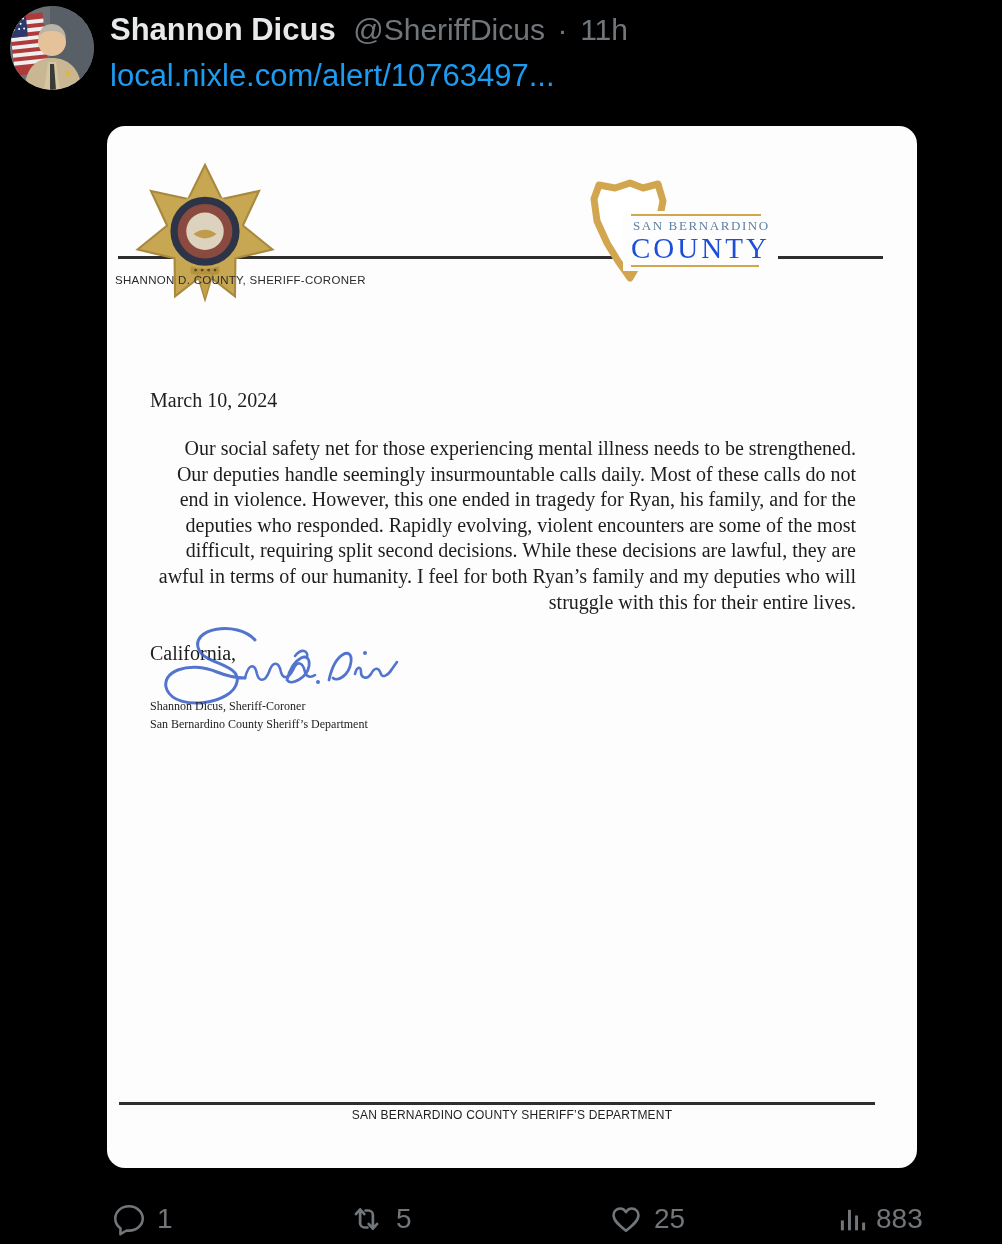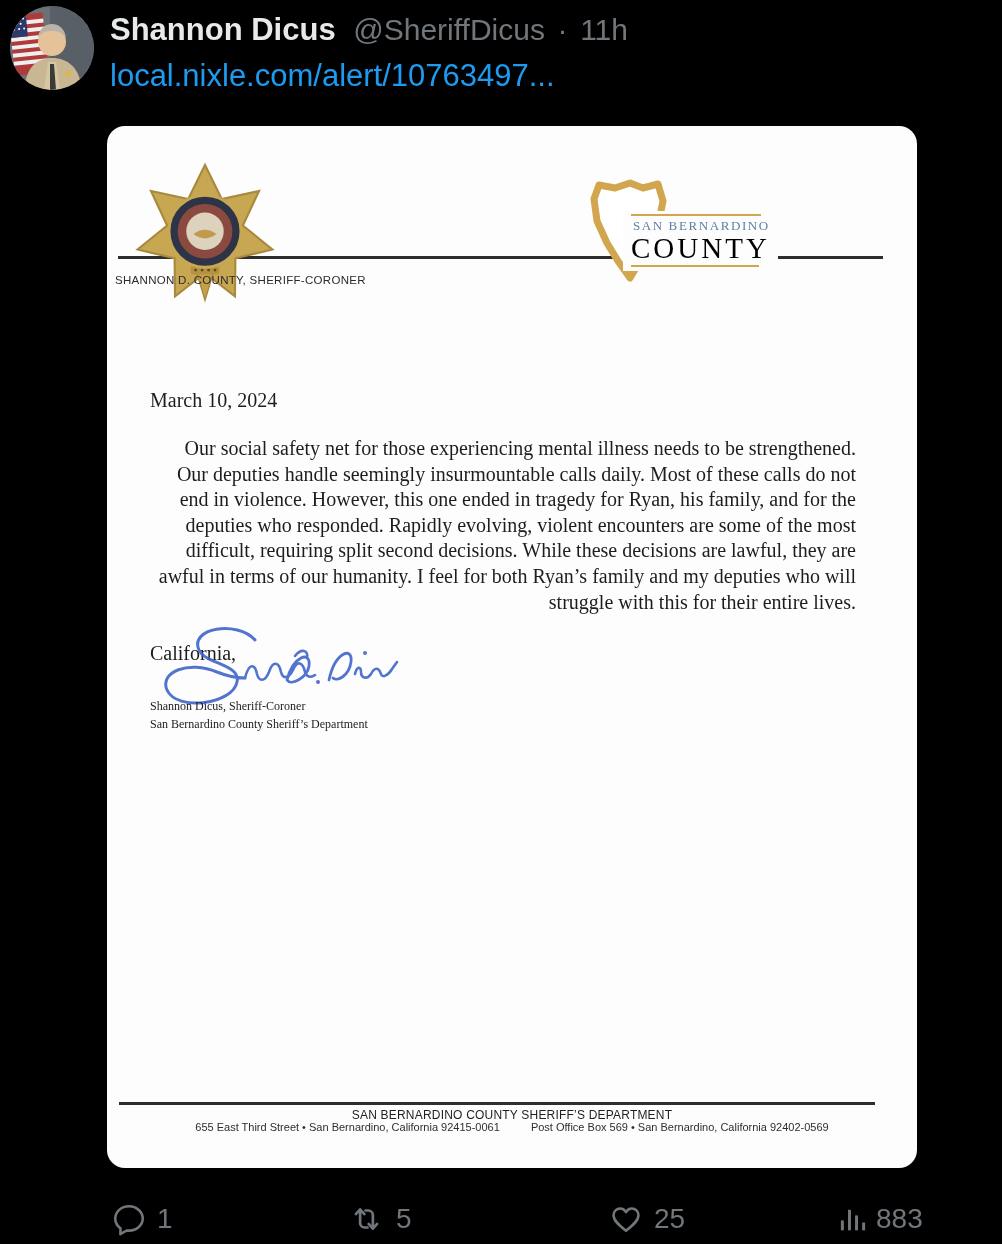--- a/index.html
+++ b/index.html
@@ -41,21 +41,21 @@
   .county-logo { position:absolute; left:478px; top:53px; width:200px; height:106px; }
   .arrowhead { position:absolute; left:0; top:0; width:90px; height:106px; }
   .logo-text {
     position:absolute; left:38px; top:32px; background:#fdfdfd; padding:3px 8px 4px;
     font-family:"Liberation Serif", serif; text-align:right;
   }
   .logo-rule { height:2px; background:#d2a64e; }
   .logo-rule.top { width:130px; margin-bottom:2px; }
   .logo-rule.bottom { width:128px; margin-top:2px; }
   .logo-line1 { font-size:13px; letter-spacing:1.6px; color:#5e81a3; white-space:nowrap; }
-  .logo-line2 { font-size:29px; letter-spacing:3px; color:#000000; line-height:29px; white-space:nowrap; }
+  .logo-line2 { font-size:29px; letter-spacing:3px; color:#1d4ed8; line-height:29px; white-space:nowrap; }
   .letter-date, .letter-body, .letter-closing {
     position:absolute; font-family:"Liberation Serif", serif; font-size:20px; color:#1d1d1d;
   }
   .letter-date { left:43px; top:263px; }
   .letter-body { left:43px; top:310px; width:706px; line-height:25.6px; text-align:right; }
   .letter-closing { left:43px; top:516px; }
   .signature { position:absolute; left:30px; top:500px; width:262px; height:84px; }
   .sig-name, .sig-org {
     position:absolute; left:43px; font-family:"Liberation Serif", serif;
     font-size:12px; color:#1c1c1c; white-space:nowrap;
@@ -184,24 +184,20 @@
       <path d="M192,54 C198,26 216,20 214,36 C212,50 200,56 196,52" stroke-width="2.8"></path>
       <path d="M218,48 c 2,-8 6,-8 6,-2 c 0,6 6,8 10,2 c 4,-8 8,-6 10,0 c 1,4 7,2 11,-5 l 5,-7" stroke-width="2.6"></path>
       <circle cx="228" cy="27" r="2" fill="#3b62c8" stroke="none"></circle>
     </svg>
 
     <div class="sig-name">Shannon Dicus, Sheriff-Coroner</div>
     <div class="sig-org">San Bernardino County Sheriff’s Department</div>
 
     <div class="hline footer-line"></div>
     <div class="footer-dept">SAN BERNARDINO COUNTY SHERIFF’S DEPARTMENT</div>
-    <div class="footer-addr">
-      <span>655 East Third Street  •  San Bernardino, California 92415-0061</span>
-      <span>Post Office Box 569  •  San Bernardino, California 92402-0569</span>
-    </div>
   </div>
 
   <div class="action act-reply">
     <svg width="34" height="34" viewBox="0 0 24 24">
       <path d="M12 3C6.5 3 2.3 6.9 2.3 11.7c0 2.8 1.4 5.3 3.7 6.9l-.1 4.1 4.4-2.6c.5.1 1.1.1 1.7.1 5.5 0 9.7-3.9 9.7-8.5S17.5 3 12 3z" fill="none" stroke="#71767b" stroke-width="1.8" stroke-linejoin="round"></path>
     </svg>
     <span>1</span>
   </div>
 
   <div class="action act-repost">

